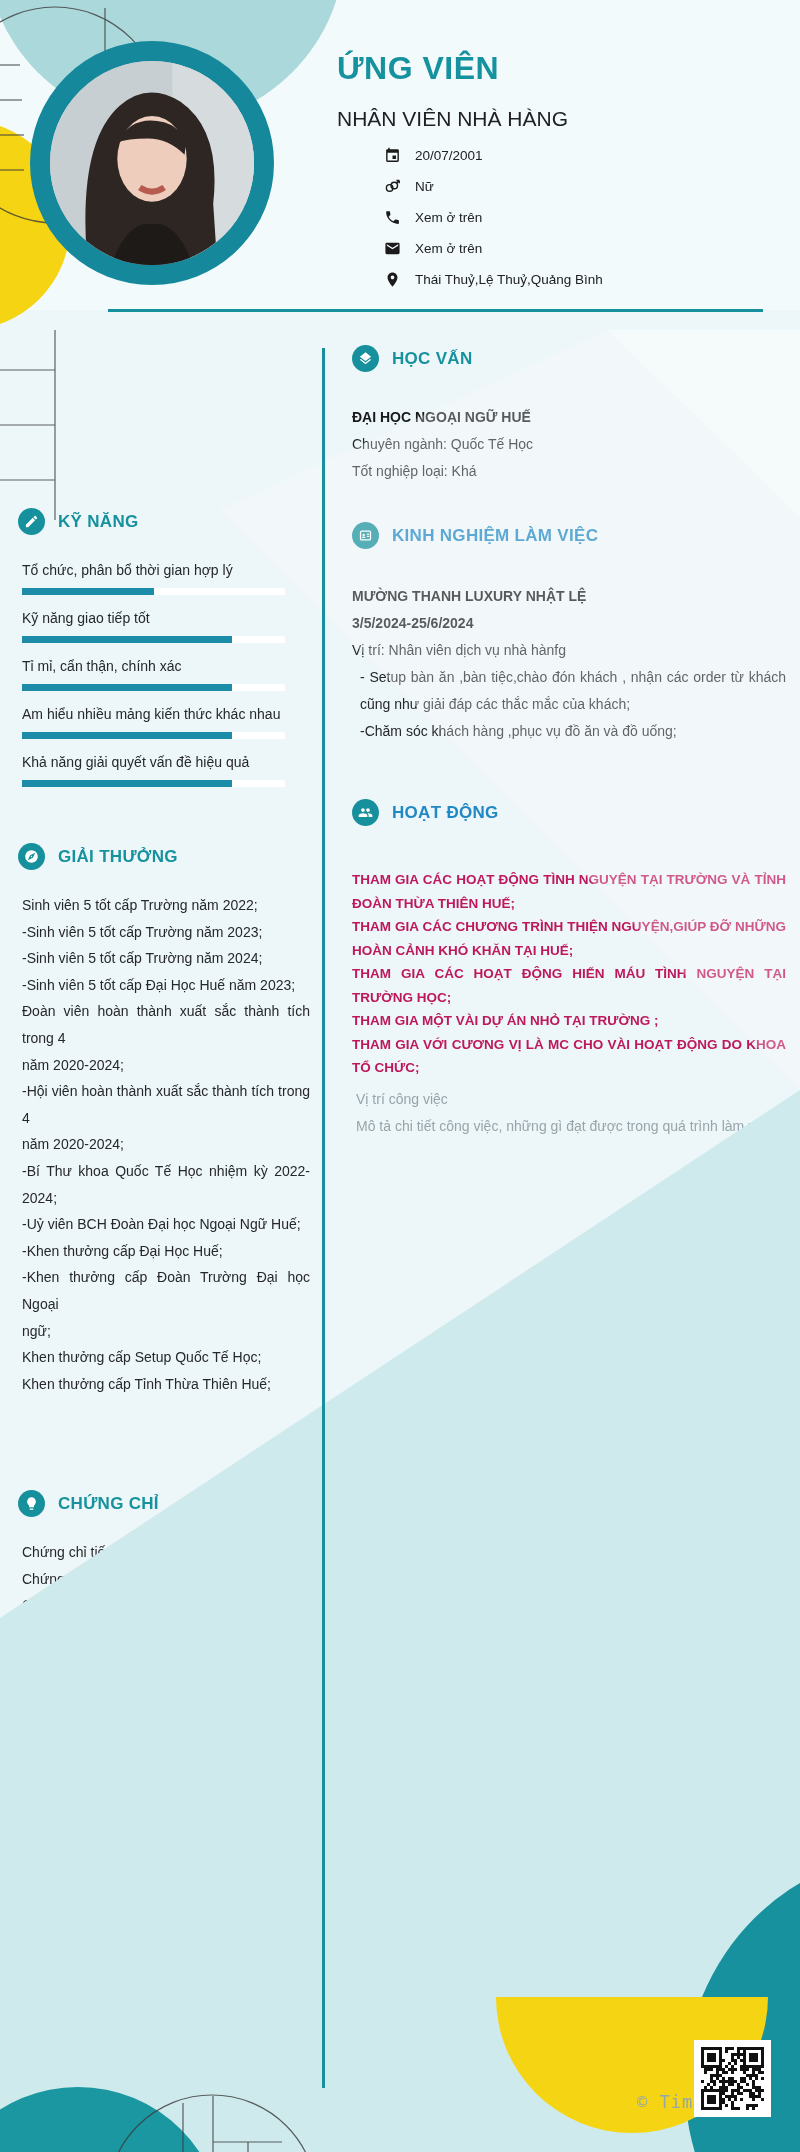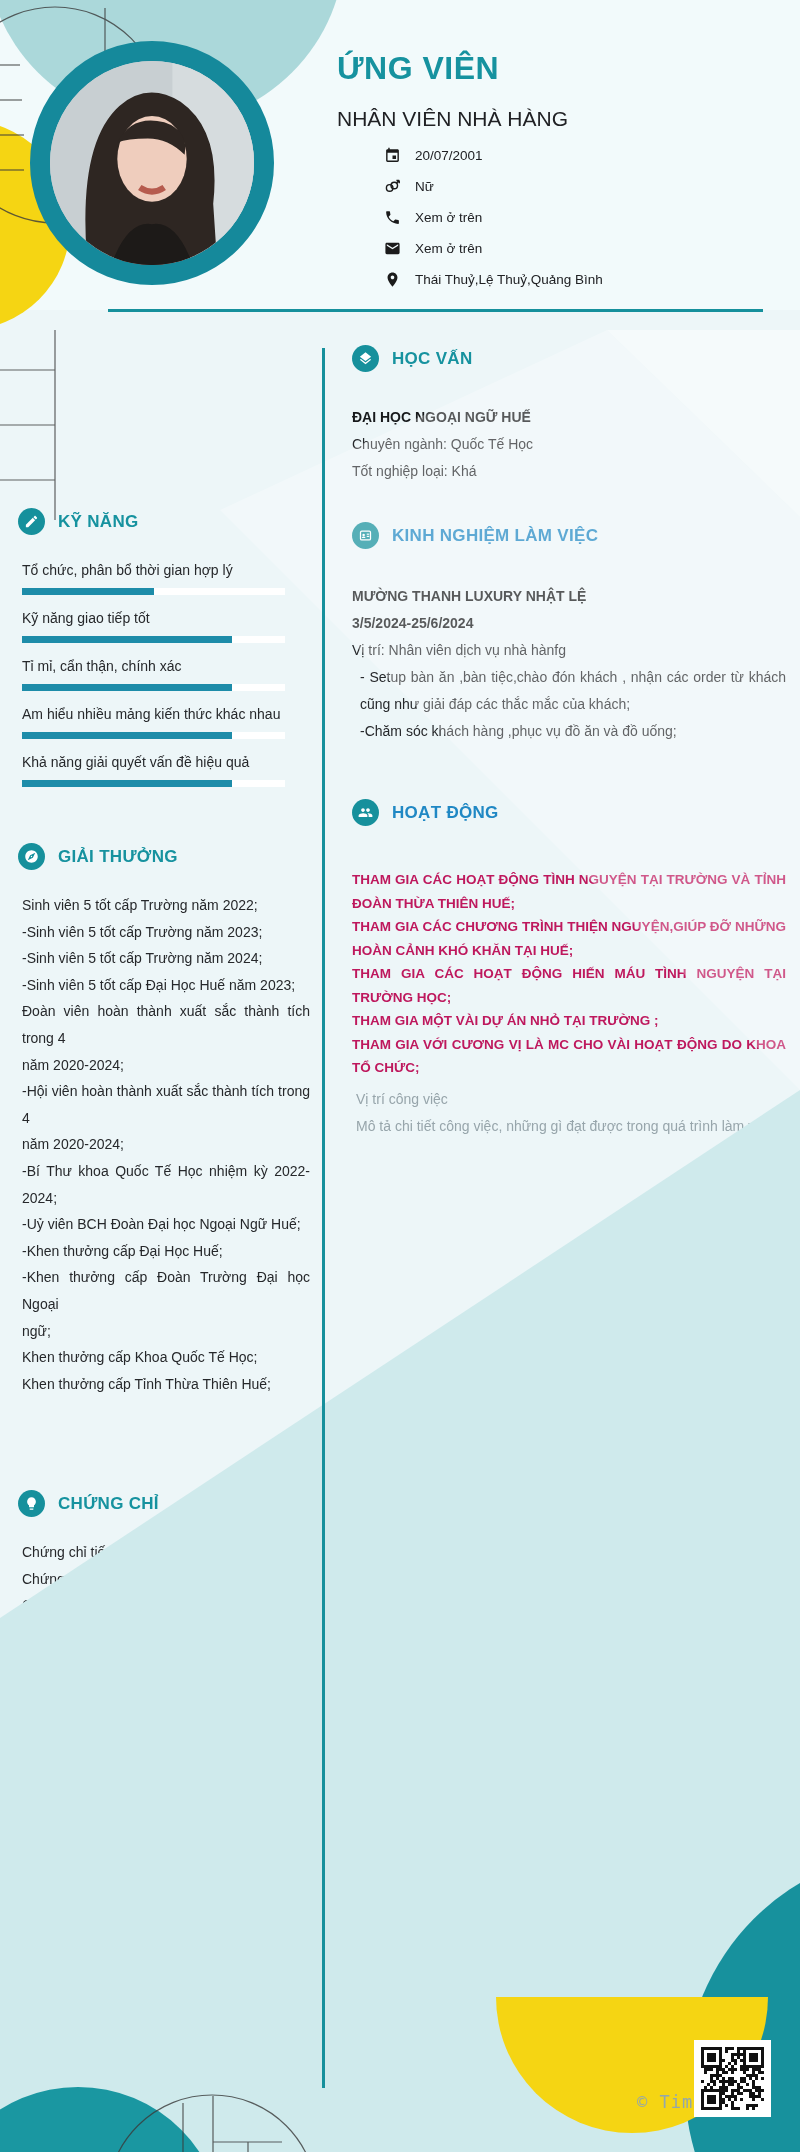--- a/index.html
+++ b/index.html
@@ -218,21 +218,21 @@
         <div class="line">-Sinh viên 5 tốt cấp Đại Học Huế năm 2023;</div>
         <div class="line">Đoàn viên hoàn thành xuất sắc thành tích trong 4</div>
         <div class="line">năm 2020-2024;</div>
         <div class="line">-Hội viên hoàn thành xuất sắc thành tích trong 4</div>
         <div class="line">năm 2020-2024;</div>
         <div class="line">-Bí Thư khoa Quốc Tế Học nhiệm kỳ 2022-2024;</div>
         <div class="line">-Uỷ viên BCH Đoàn Đại học Ngoại Ngữ Huế;</div>
         <div class="line">-Khen thưởng cấp Đại Học Huế;</div>
         <div class="line">-Khen thưởng cấp Đoàn Trường Đại học Ngoại</div>
         <div class="line">ngữ;</div>
-        <div class="line">Khen thưởng cấp Khoa Quốc Tế Học;</div>
+        <div class="line">Khen thưởng cấp Setup Quốc Tế Học;</div>
         <div class="line">Khen thưởng cấp Tỉnh Thừa Thiên Huế;</div>
       </div>
   </div>
 
   <div class="section" style="left:18px;top:1490px;width:292px;">
     <div class="sec-head">
       <span class="sec-icon">
         <svg viewBox="0 0 24 24">
             <path fill="#fff" d="M9 21c0 .55.45 1 1 1h4c.55 0 1-.45 1-1v-1H9v1zm3-19C8.14 2 5 5.14 5 9c0 2.38 1.19 4.47 3 5.74V17c0 .55.45 1 1 1h6c.55 0 1-.45 1-1v-2.26c1.81-1.27 3-3.36 3-5.74 0-3.86-3.14-7-7-7z"></path>
           </svg>

